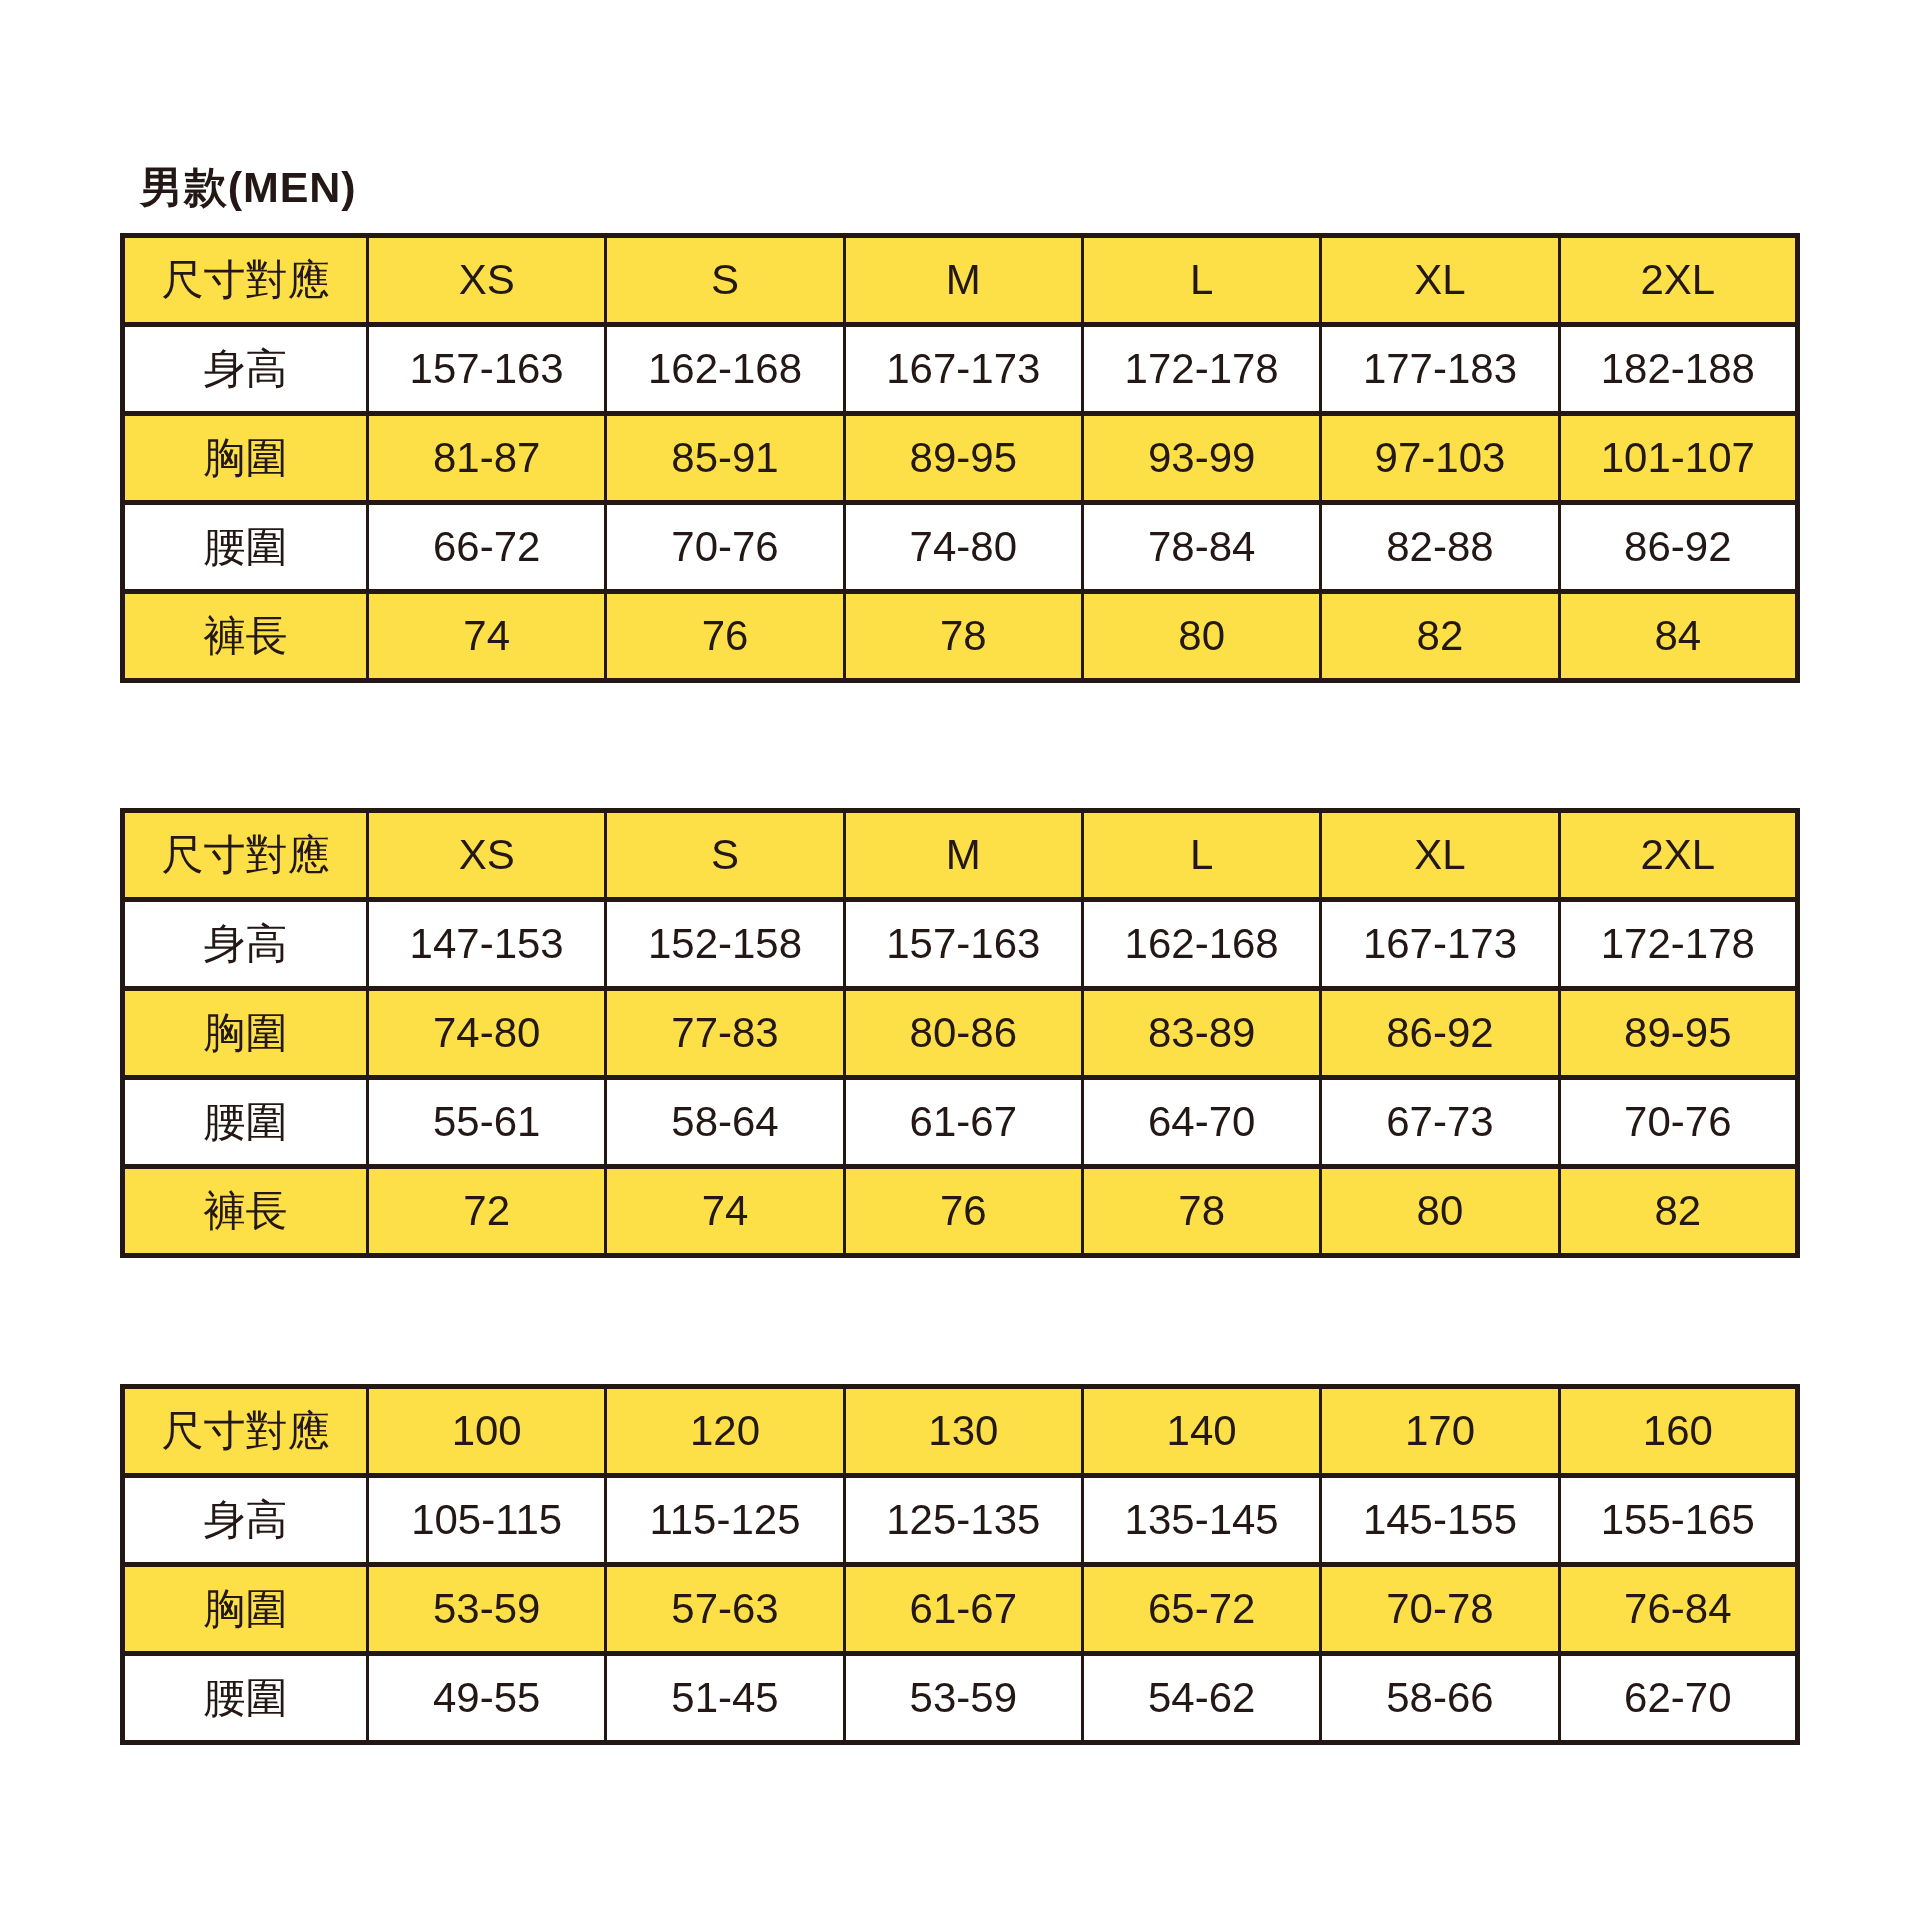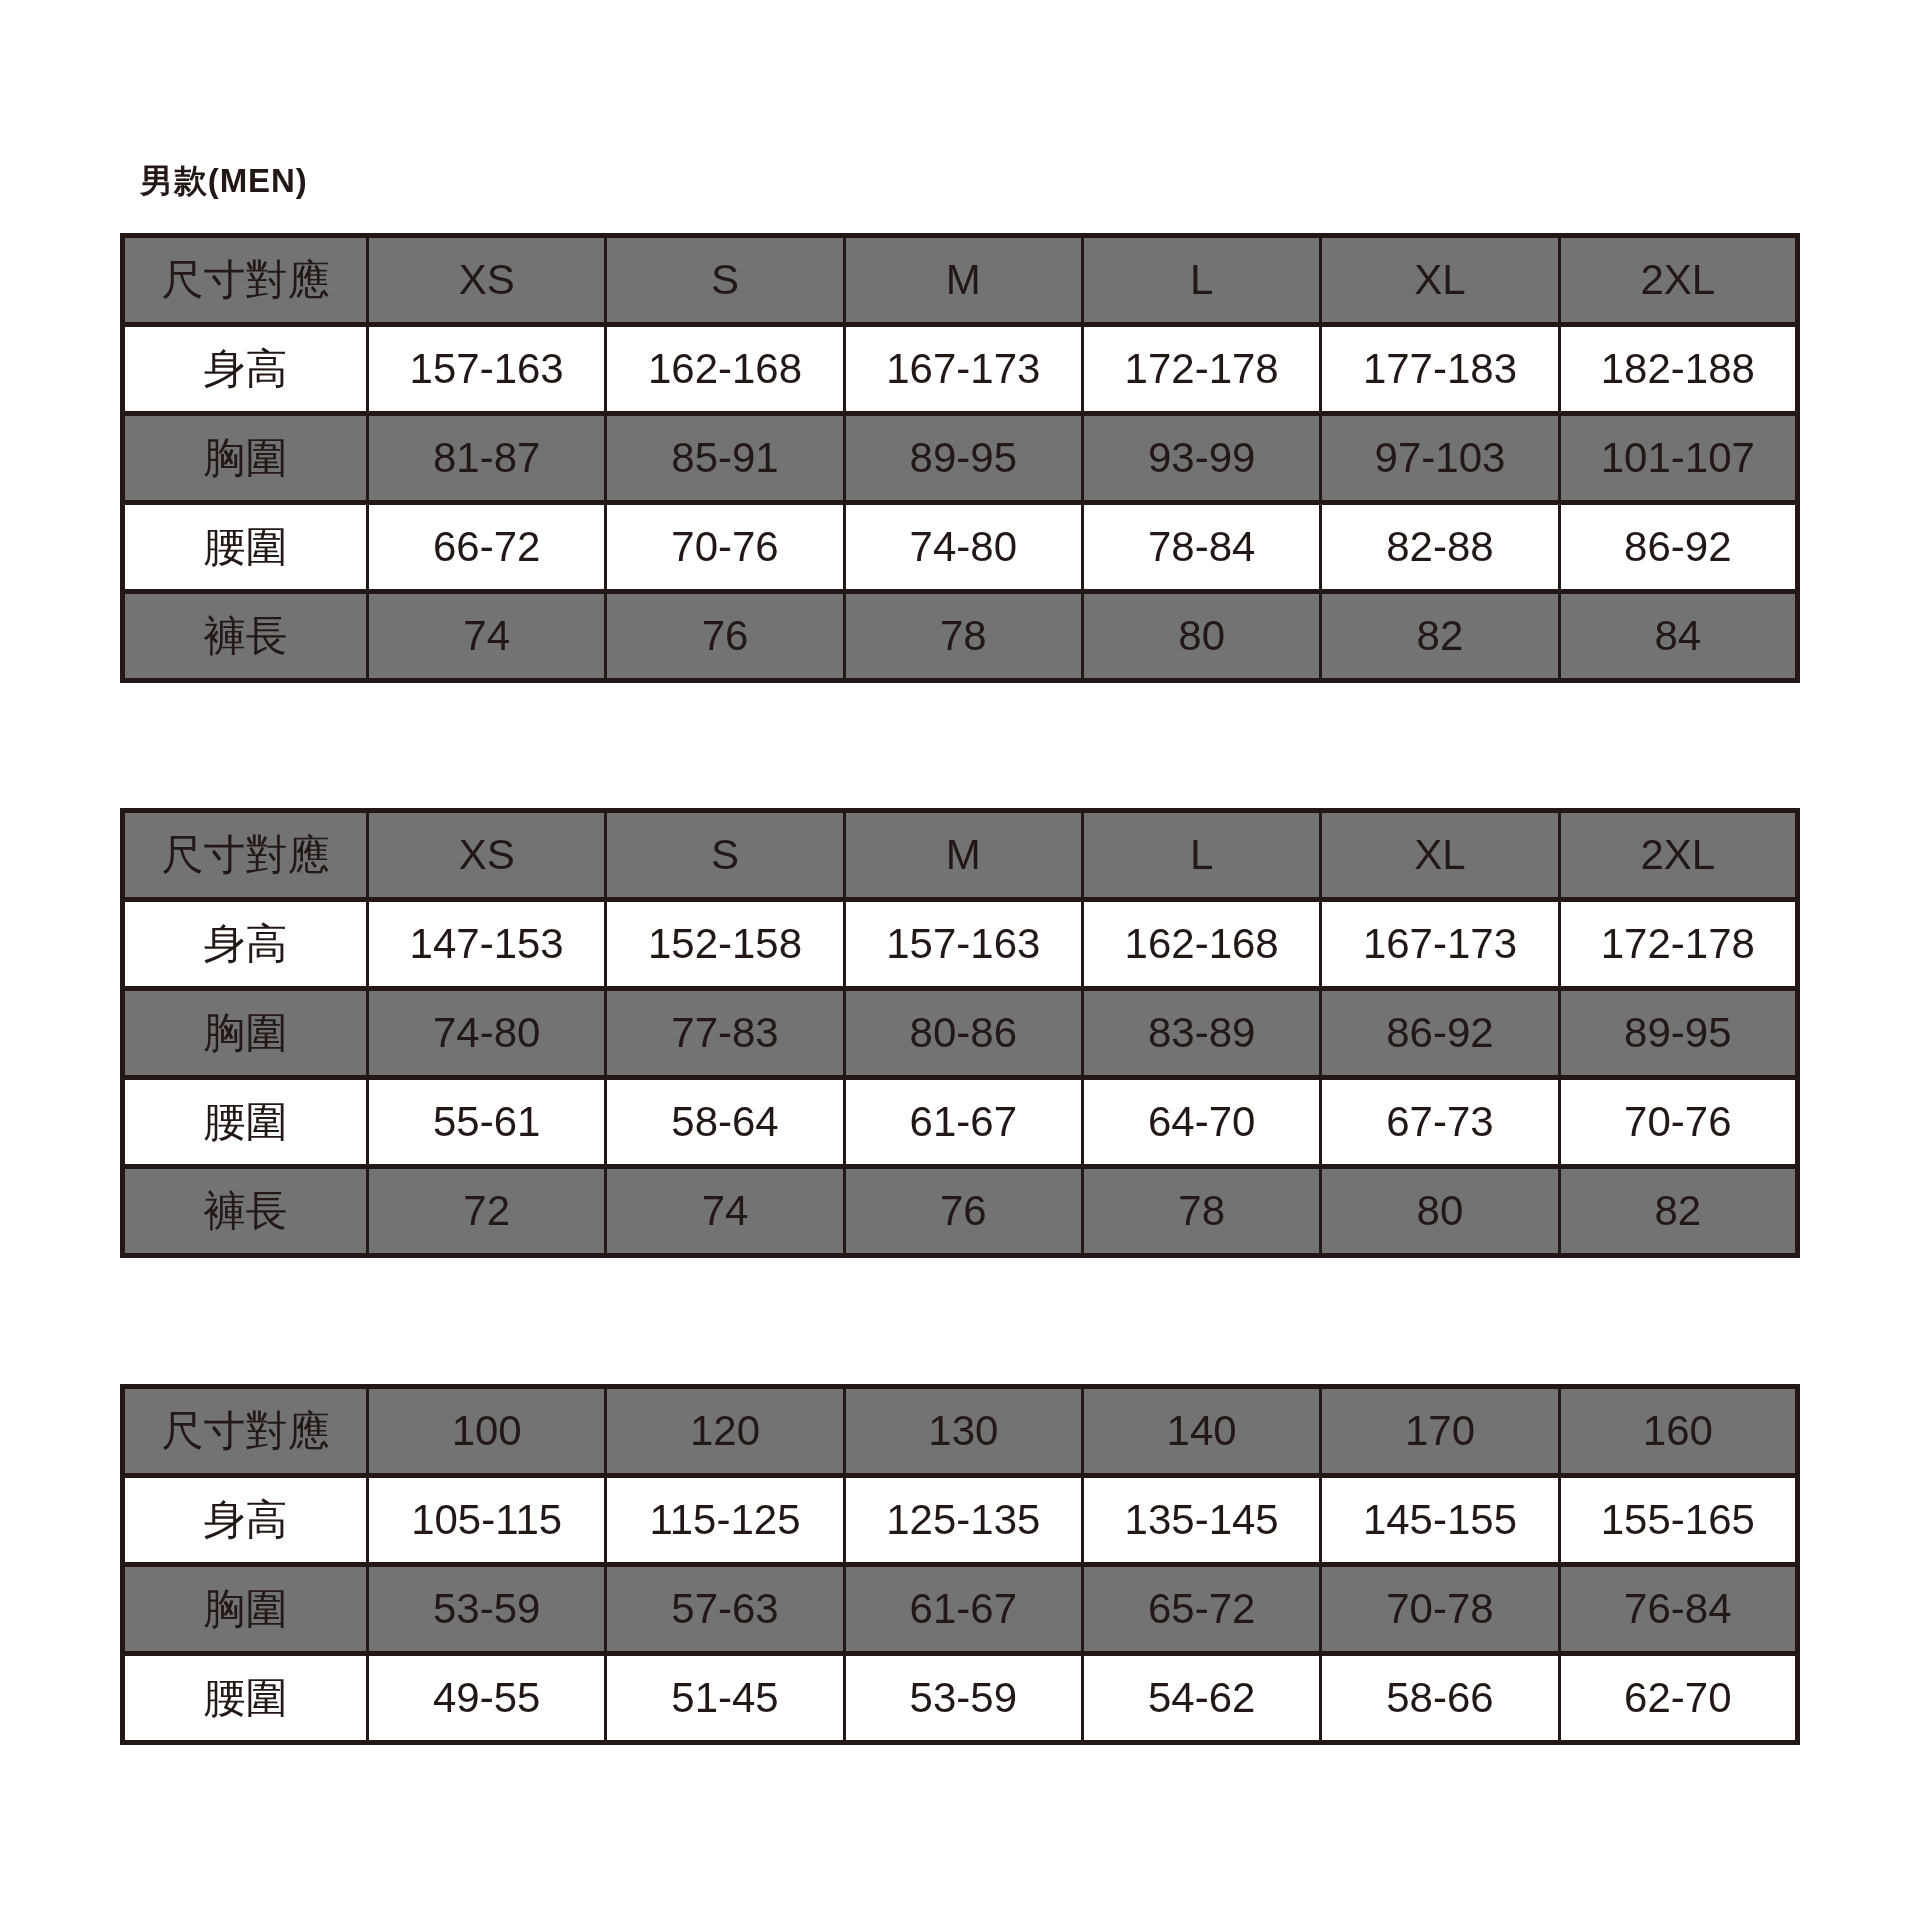--- a/index.html
+++ b/index.html
@@ -13,21 +13,21 @@
   .page {
     position: relative;
     width: 1922px;
     height: 1922px;
     background: #ffffff;
     overflow: hidden;
   }
   .section-title {
     position: absolute;
     left: 140px;
-    font-size: 33px;
+    font-size: 43px;
     font-weight: 600;
     letter-spacing: 0.9px;
     color: #231815;
     white-space: nowrap;
   }
   #title-men   { top: 159px; }
   #title-women { top: 744px; }
   #title-kids  { top: 1320px; }
 
   table.size-table {
@@ -48,21 +48,21 @@
     border-top-width: 5.5px;
     border-bottom-width: 5.5px;
     text-align: center;
     vertical-align: middle;
     font-size: 42px;
     font-weight: 500;
     background: #ffffff;
     overflow: hidden;
     white-space: nowrap;
   }
-  table.size-table tr.gray td { background: #737373; }
+  table.size-table tr.gray td { background: #fde047; }
 </style>
 </head>
 <body>
 
 <div class="page">
 
   <h2 class="section-title" id="title-men">男款(MEN)</h2>
   <table class="size-table" id="table-men">
     <colgroup>
         <col style="width:245px">

